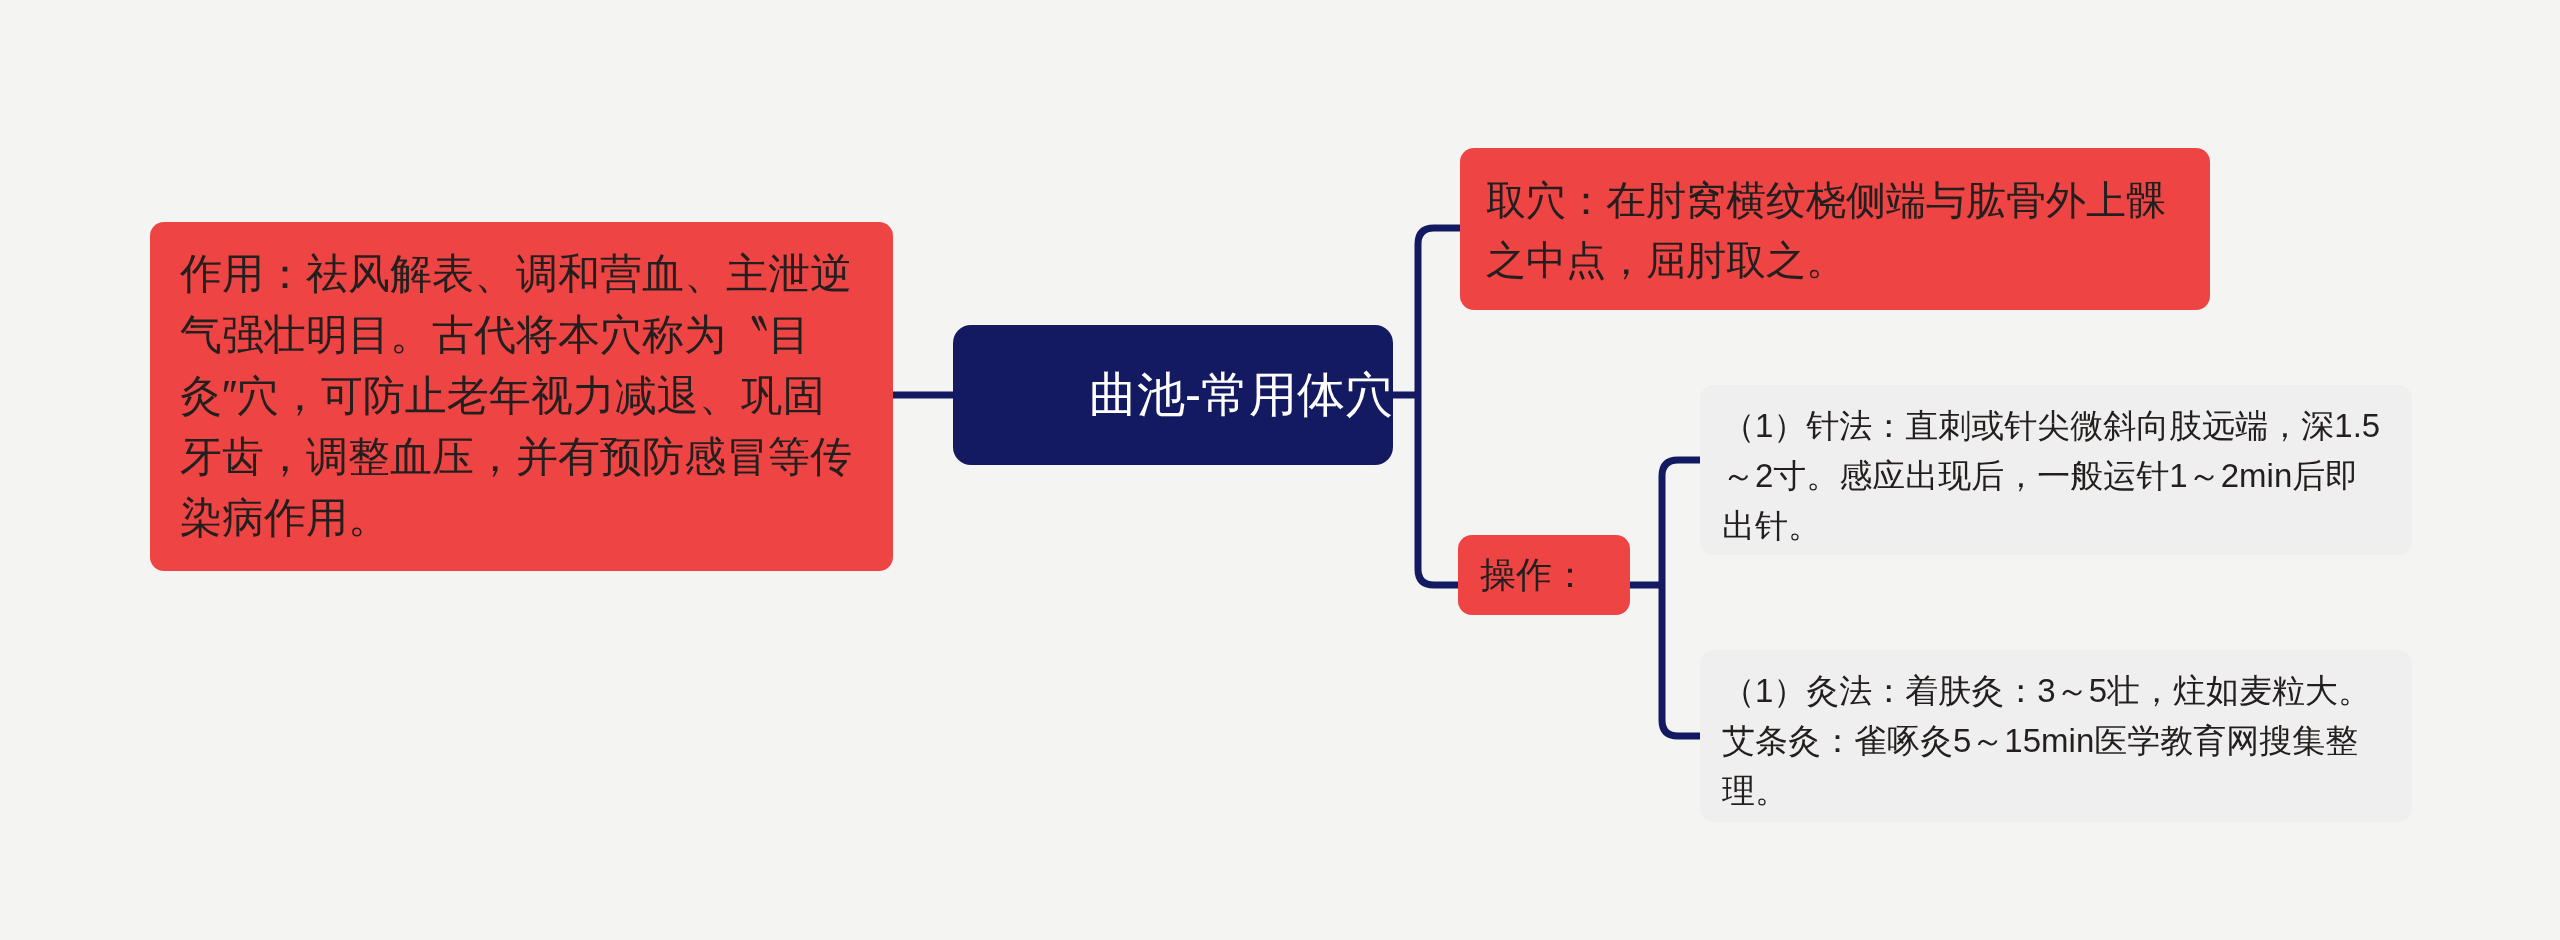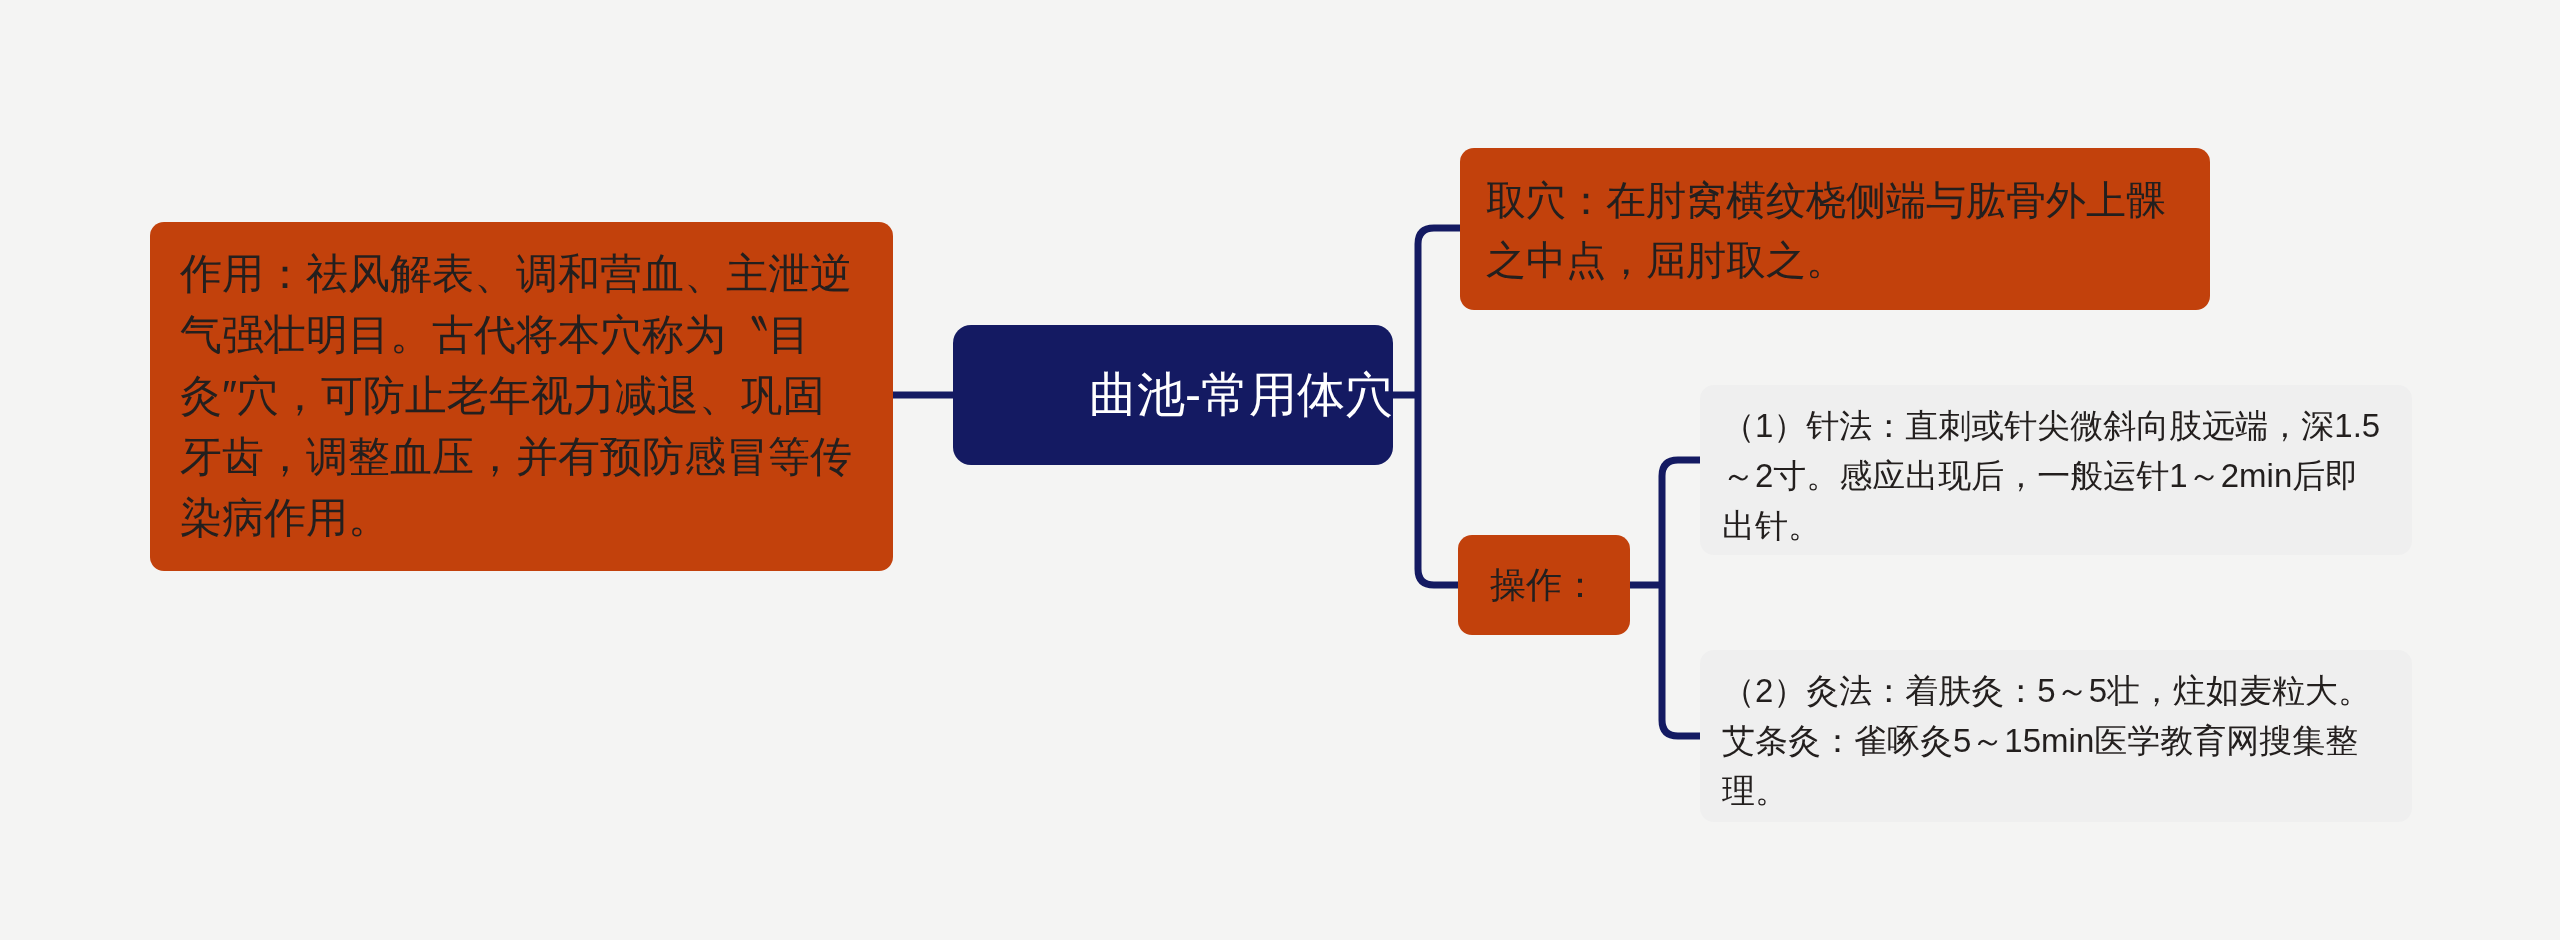--- a/index.html
+++ b/index.html
@@ -26,21 +26,21 @@
     height: 940px;
     pointer-events: none;
   }
   .node {
     position: absolute;
     box-sizing: border-box;
     display: flex;
     align-items: center;
   }
   .salmon {
-    background: #c2410c;
+    background: #ef4444;
     border-radius: 14px;
     color: #231f1e;
   }
   .gray {
     background: #efefef;
     border-radius: 14px;
     color: #231f1e;
     justify-content: center;
   }
   .navy {
@@ -95,22 +95,22 @@
   #box-location .node-text {
     font-size: 40px;
     line-height: 1.5;
   }
 
   
   #node-operation {
     left: 1458px;
     top: 535px;
     width: 172px;
-    height: 100px;
-    padding: 0 32px;
+    height: 80px;
+    padding: 0 22px;
   }
   #node-operation .node-text {
     font-size: 36px;
     line-height: 1.3;
     white-space: nowrap;
   }
 
   
   #box-needling {
     left: 1700px;
@@ -169,16 +169,16 @@
 
   <div class="node salmon" id="node-operation">
     <div class="node-text">操作：</div>
   </div>
 
   <div class="node gray" id="box-needling">
     <div class="node-text">（1）针法：直刺或针尖微斜向肢远端，深1.5～2寸。感应出现后，一般运针1～2min后即出针。</div>
   </div>
 
   <div class="node gray" id="box-moxibustion">
-    <div class="node-text">（2）灸法：着肤灸：5～5壮，炷如麦粒大。艾条灸：雀啄灸5～15min医学教育网搜集整理。</div>
+    <div class="node-text">（1）灸法：着肤灸：3～5壮，炷如麦粒大。艾条灸：雀啄灸5～15min医学教育网搜集整理。</div>
   </div>
 
 </div>
 
 </body></html>

